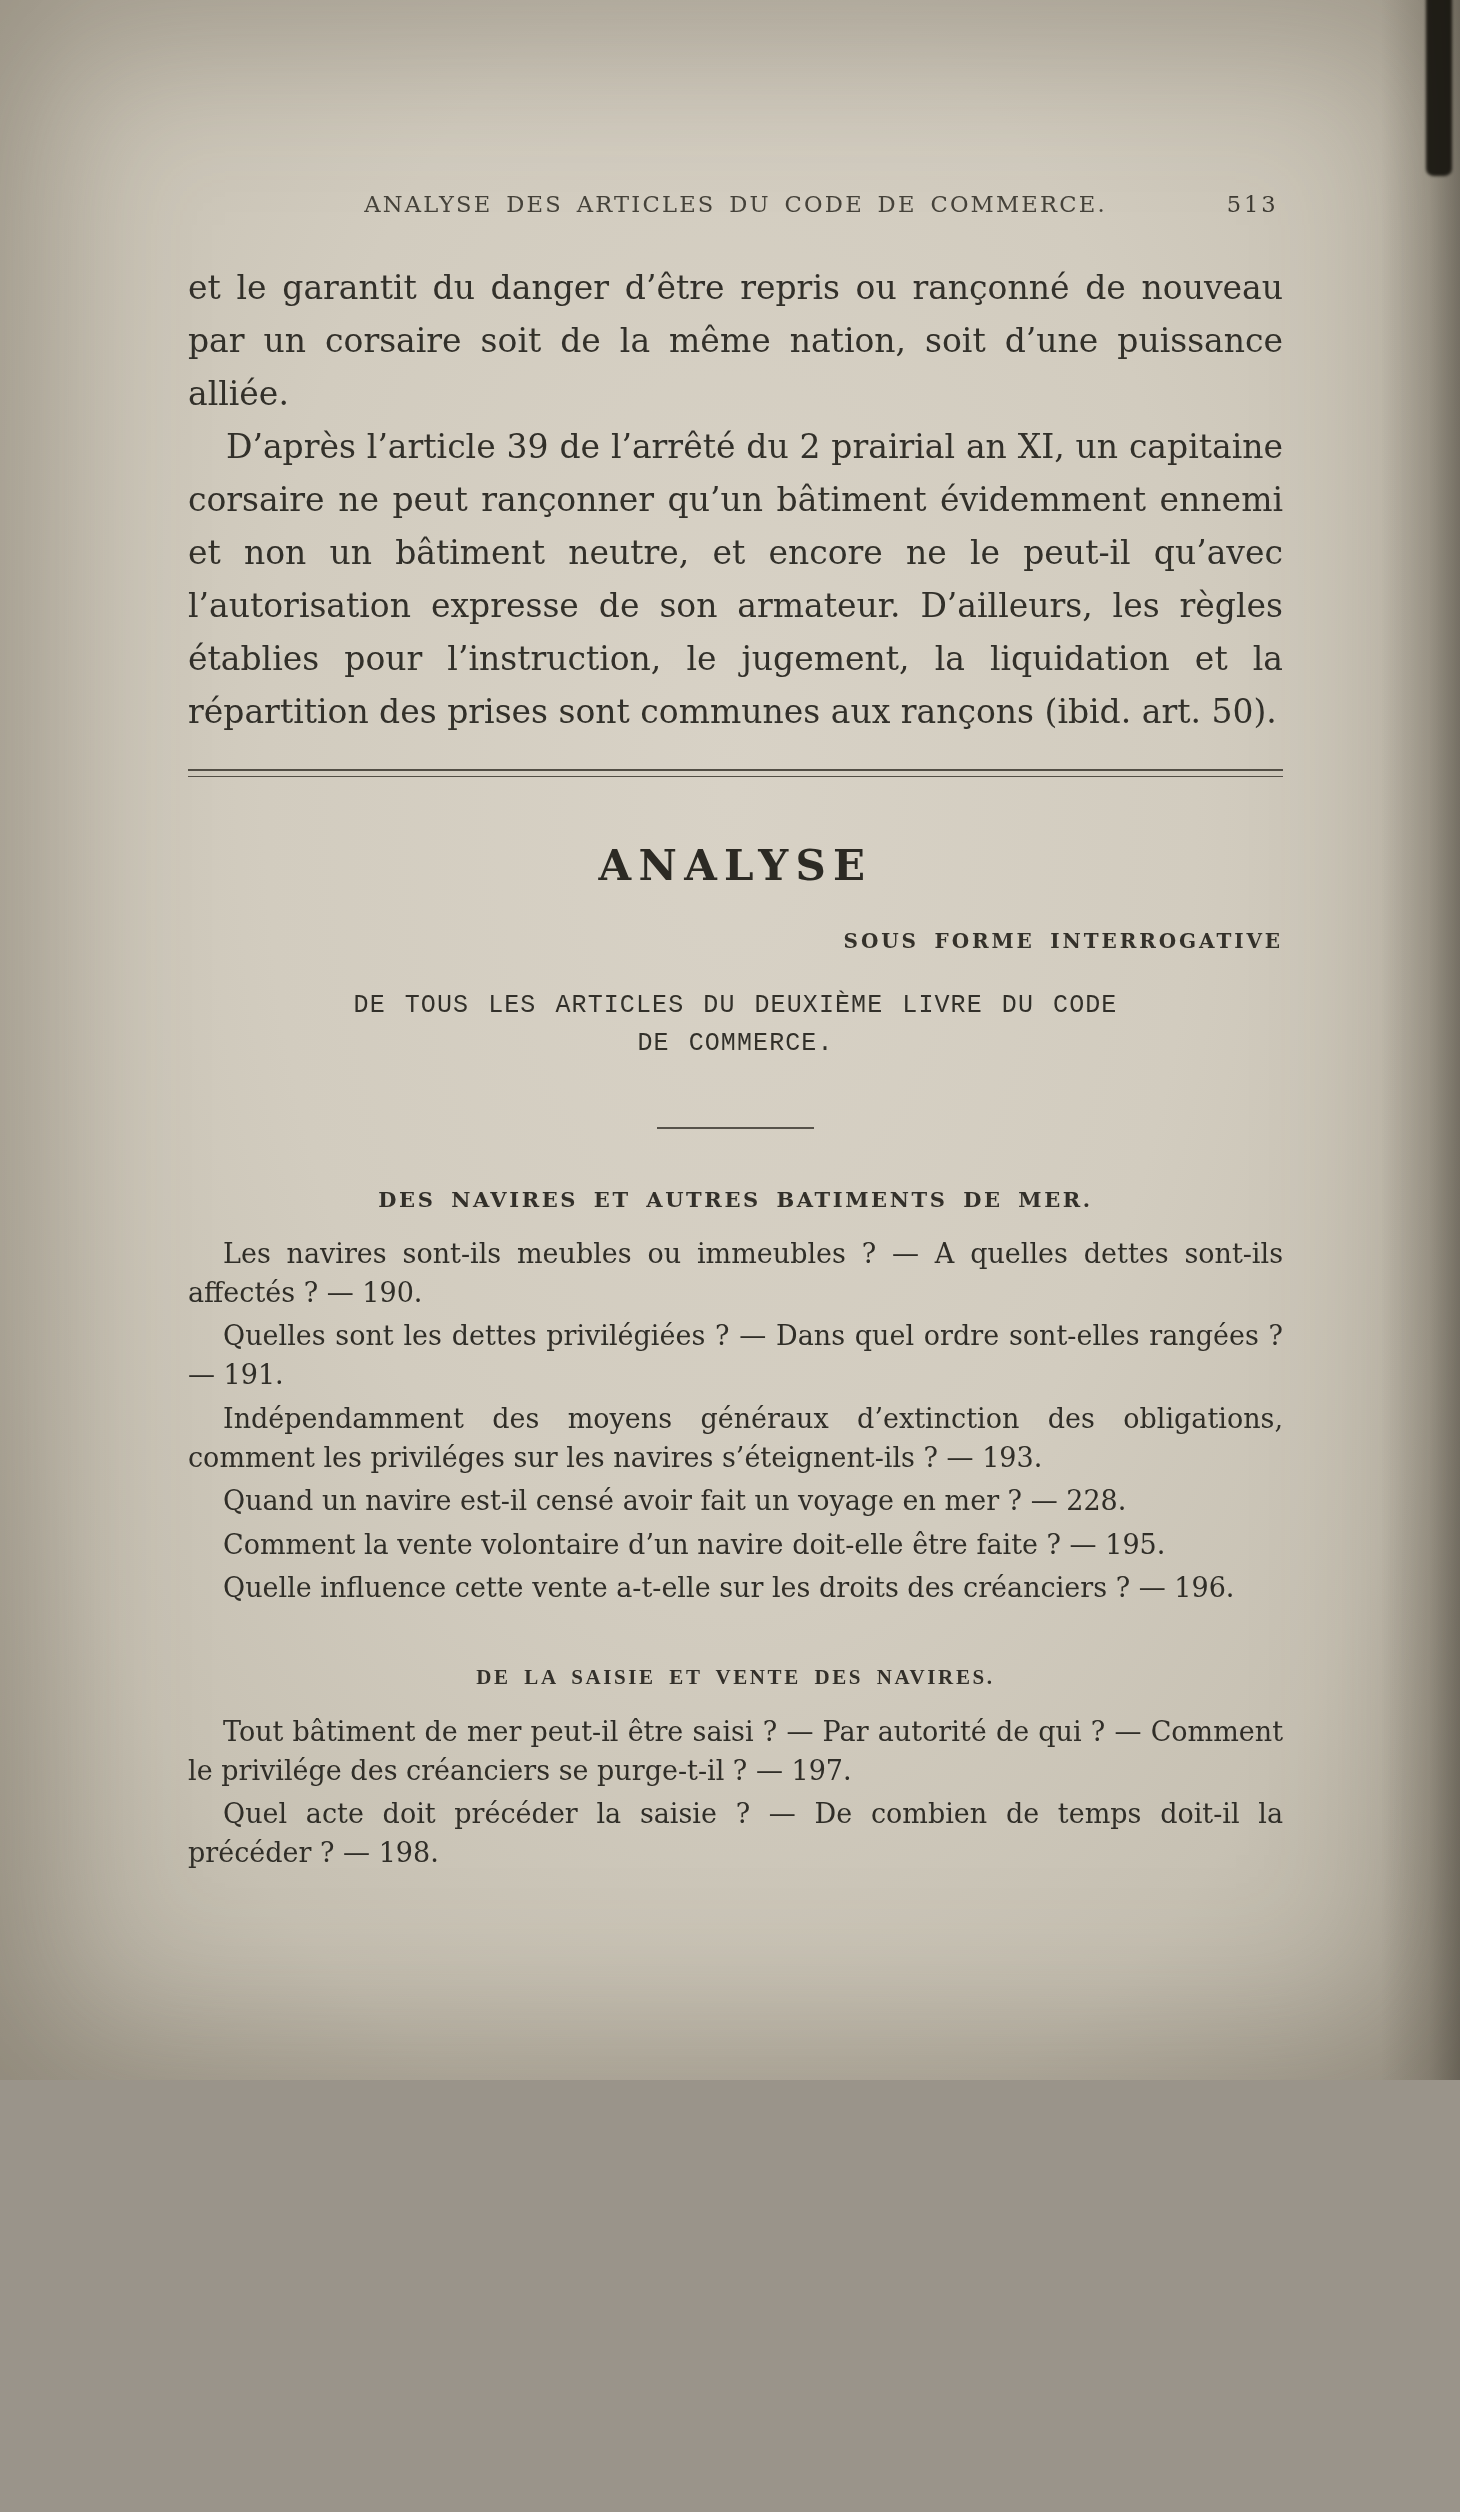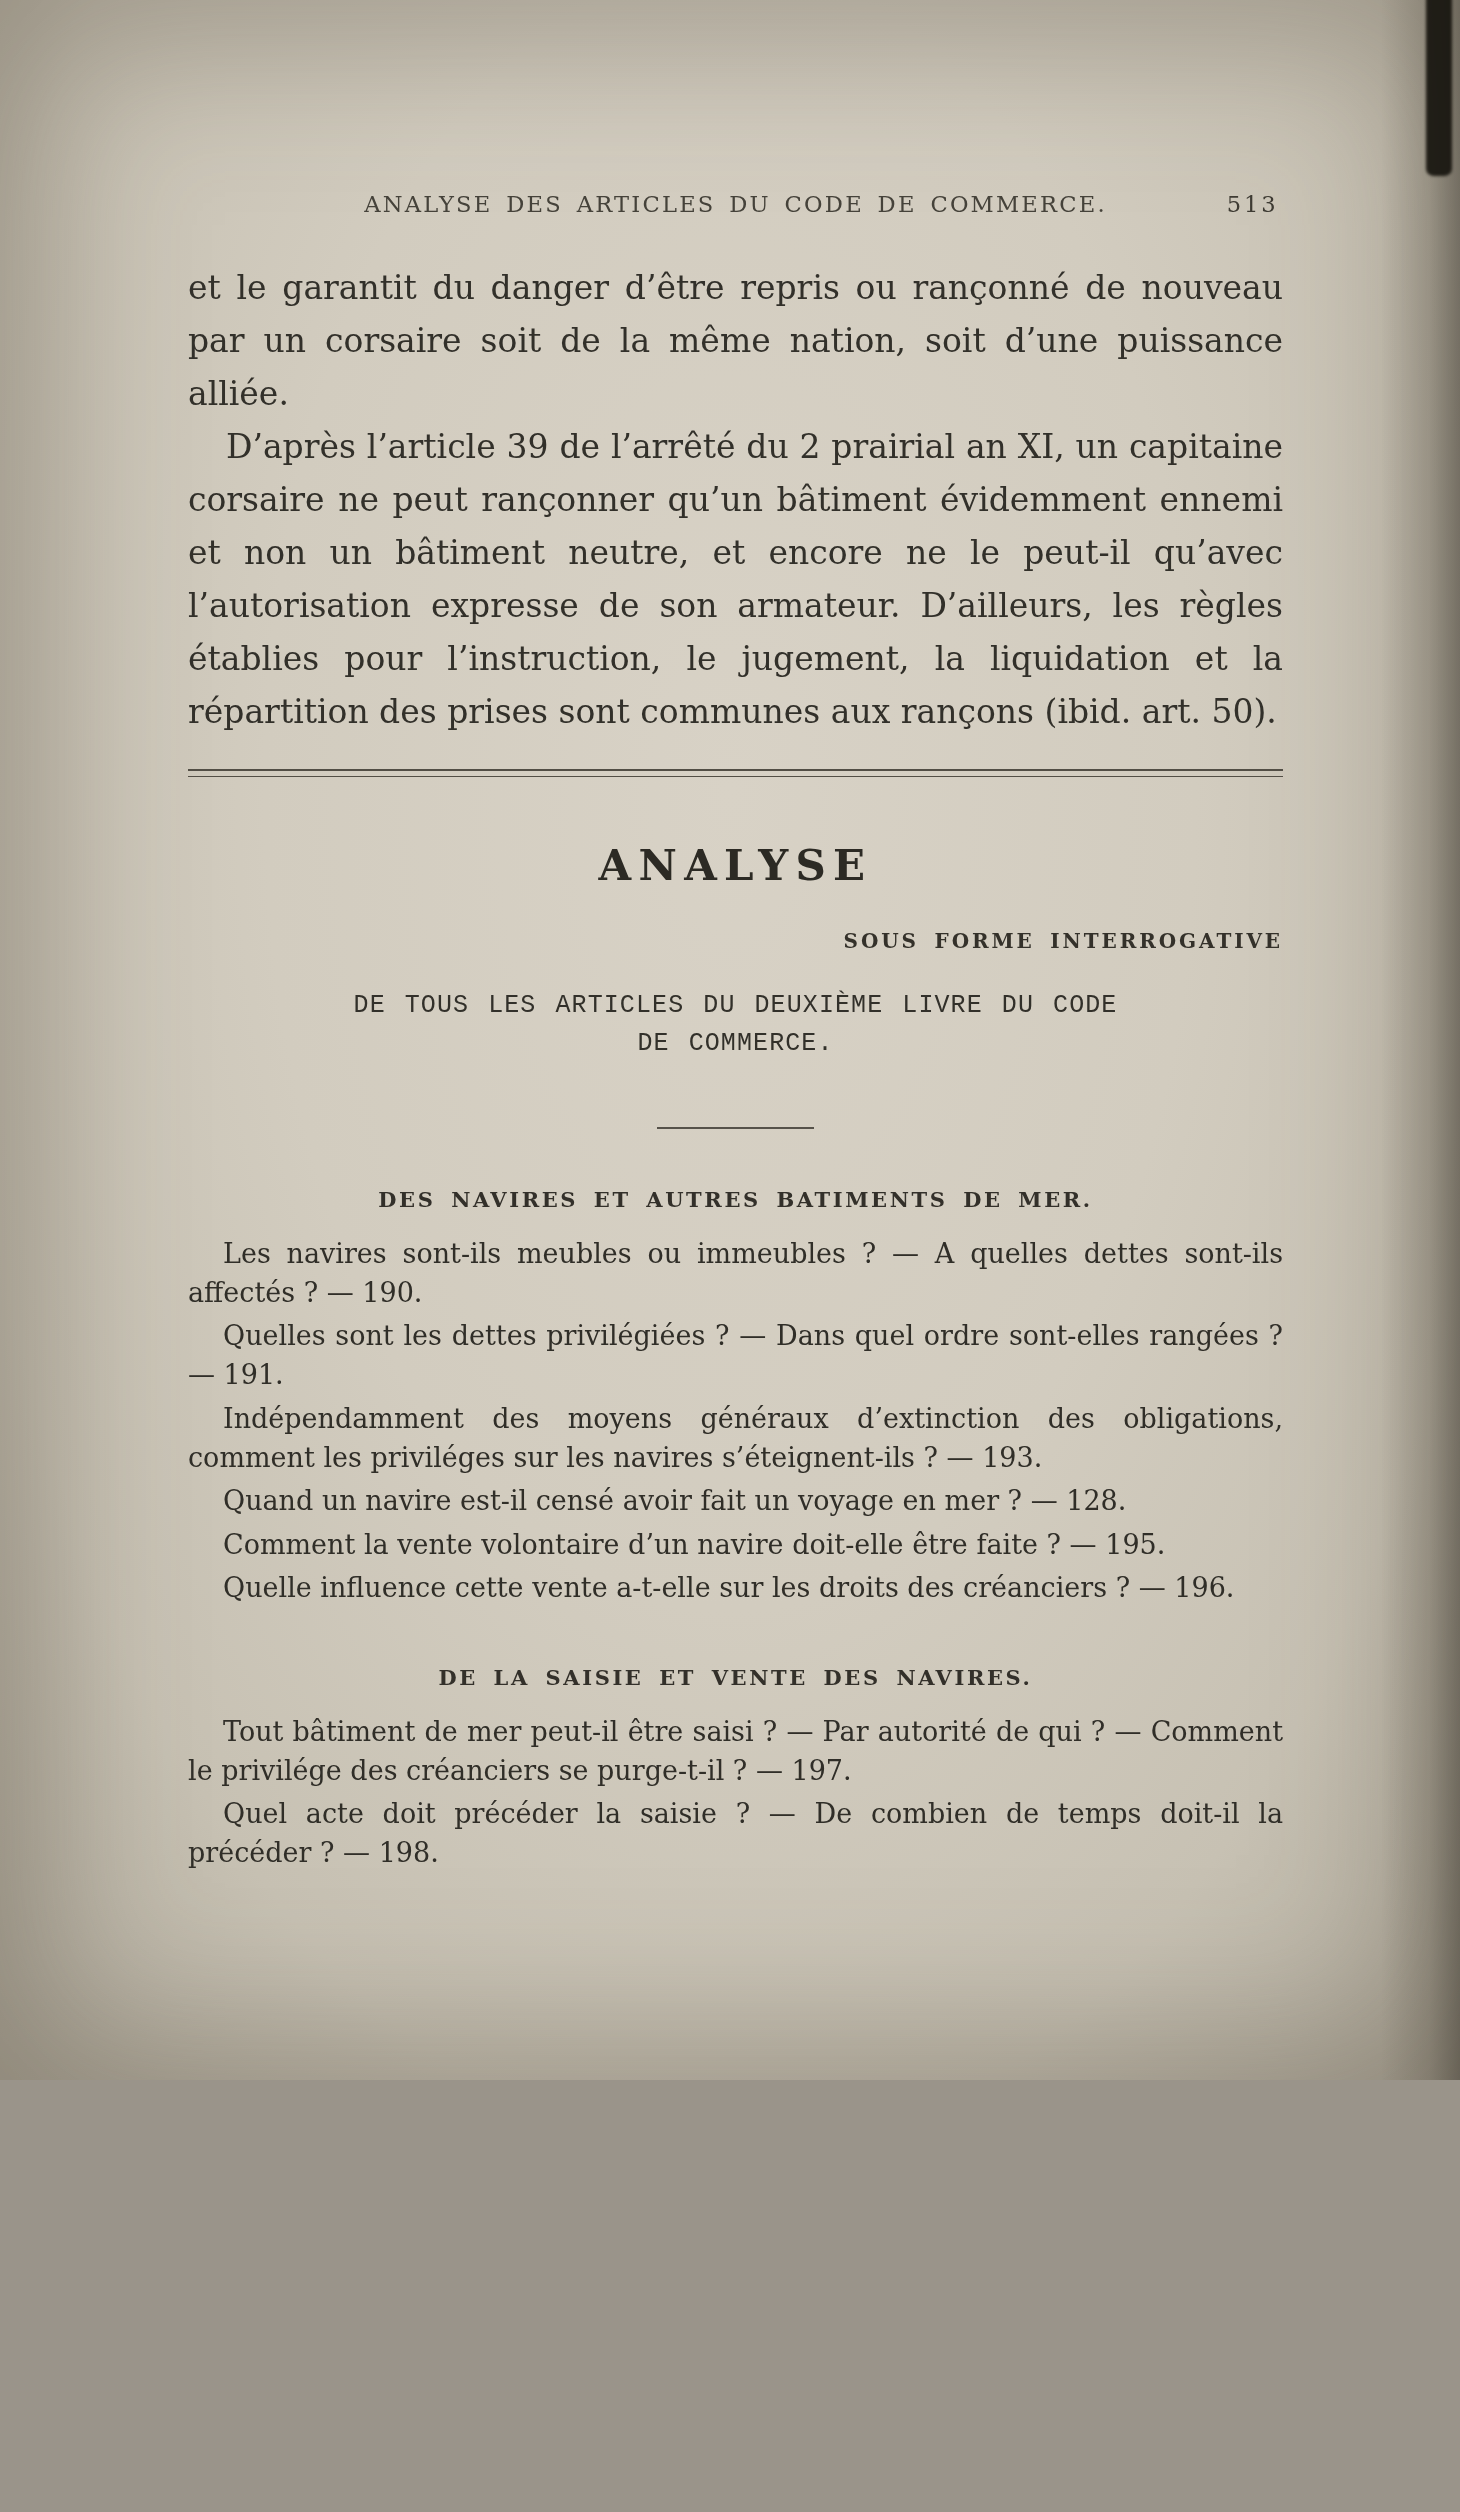--- a/index.html
+++ b/index.html
@@ -109,20 +109,21 @@
   .chapter-head {
     margin-top: 58px;
     text-align: center;
     font-size: 21px;
     font-weight: bold;
     letter-spacing: 2.6px;
     word-spacing: 5.8px;
     color: #33302a;
   }
   .chapter-head.ch2 {
+    font-family: Liberation Serif, serif;
   }
   .q {
     margin: 4.4px 0 0 0;
     font-size: 27px;
     line-height: 39px;
     text-align: justify;
     text-indent: 35px;
     color: #302e28;
   }
   .q.first { margin-top: 22px; }
@@ -161,21 +162,21 @@
     <div class="subtitle2">DE TOUS LES ARTICLES DU DEUXIÈME LIVRE DU CODE
 DE COMMERCE.</div>
 
     <div class="short-rule"></div>
 
     <div class="chapter-head">DES NAVIRES ET AUTRES BATIMENTS DE MER.</div>
 
     <p class="q first">Les navires sont-ils meubles ou immeubles ? — A quelles dettes sont-ils affectés ? — 190.</p>
     <p class="q">Quelles sont les dettes privilégiées ? — Dans quel ordre sont-elles rangées ? — 191.</p>
     <p class="q">Indépendamment des moyens généraux d’extinction des obligations, comment les priviléges sur les navires s’éteignent-ils ? — 193.</p>
-    <p class="q">Quand un navire est-il censé avoir fait un voyage en mer ? — 128.</p>
+    <p class="q">Quand un navire est-il censé avoir fait un voyage en mer ? — 228.</p>
     <p class="q">Comment la vente volontaire d’un navire doit-elle être faite ? — 195.</p>
     <p class="q">Quelle influence cette vente a-t-elle sur les droits des créanciers ? — 196.</p>
 
     <div class="chapter-head ch2">DE LA SAISIE ET VENTE DES NAVIRES.</div>
 
     <p class="q first">Tout bâtiment de mer peut-il être saisi ? — Par autorité de qui ? — Comment le privilége des créanciers se purge-t-il ? — 197.</p>
     <p class="q">Quel acte doit précéder la saisie ? — De combien de temps doit-il la précéder ? — 198.</p>
 
   </div>
 

